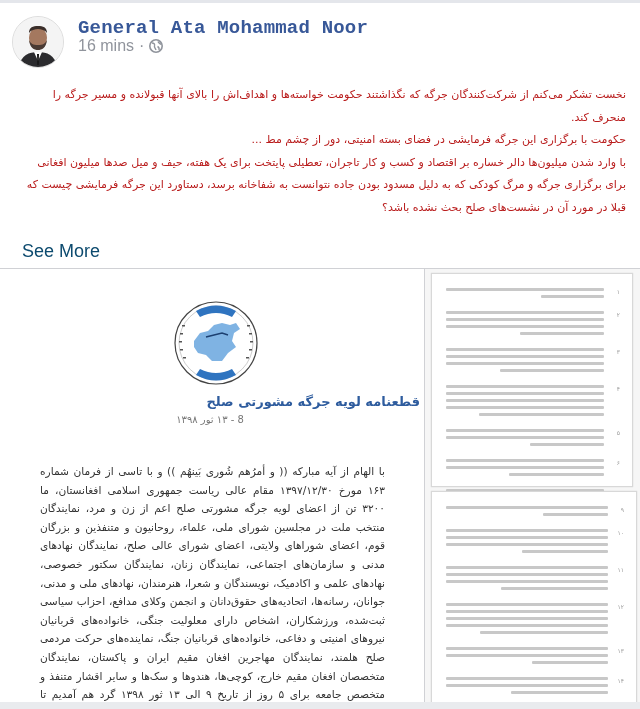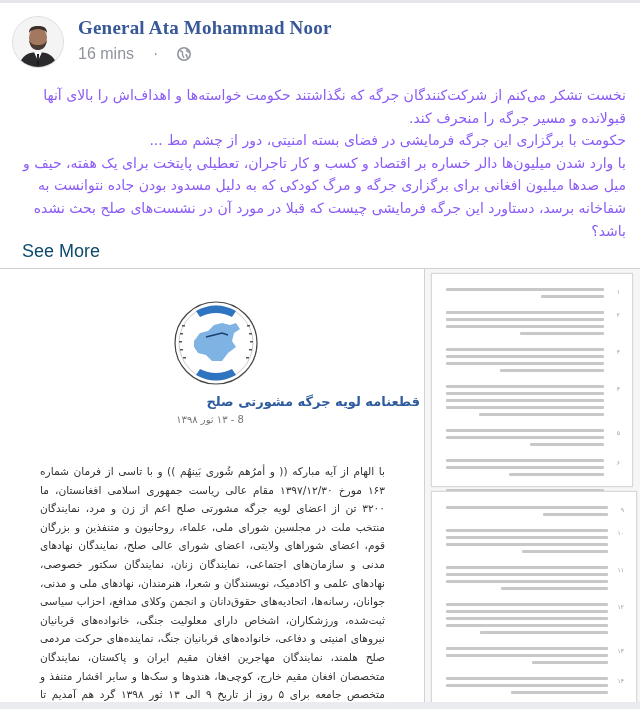--- a/index.html
+++ b/index.html
@@ -1,22 +1,22 @@
 <!DOCTYPE html>
 <html><head>
 <meta charset="utf-8">
 <style>
   html, body { margin:0; padding:0; }
   body { width:640px; height:709px; overflow:hidden; background:#fff; font-family:"DejaVu Sans", sans-serif; position:relative; }
   .topline { position:absolute; left:0; top:0; width:640px; height:3px; background:#e4e6eb; }
   .avatar { position:absolute; left:12px; top:16px; width:50px; height:50px; border-radius:50%; overflow:hidden; border:1px solid #ddd; background:#f2f2f2; }
-  .author { position:absolute; left:78px; top:17px; font-family:Liberation Serif, serif; font-weight:bold; font-size:19px; color:#385898; letter-spacing:0.2px; }
-  .meta { position:absolute; left:78px; top:45px; font-family:"Liberation Sans", sans-serif; font-size:16px; color:#90949c; display:flex; align-items:center; gap:19px; }
+  .author { position:absolute; left:78px; top:17px; font-family:Liberation Mono, monospace; font-weight:bold; font-size:19px; color:#385898; letter-spacing:0.2px; }
+  .meta { position:absolute; left:78px; top:37px; font-family:"Liberation Sans", sans-serif; font-size:16px; color:#90949c; display:flex; align-items:center; gap:5px; }
   .globe { display:inline-block; width:14px; height:14px; }
-  .post { position:absolute; left:16px; right:14px; top:84px; direction:rtl; font-family:"DejaVu Sans", sans-serif; font-size:14px; line-height:22.6px; color:#8b5cf6; }
+  .post { position:absolute; left:16px; right:14px; top:84px; direction:rtl; font-family:"DejaVu Sans", sans-serif; font-size:11px; line-height:22.6px; color:#b91c1c; }
   .post p { margin:0; }
   .see-more { position:absolute; left:22px; top:241px; font-family:"Liberation Sans", sans-serif; font-size:18px; color:#0c4a6e; }
   .divider { position:absolute; left:0; top:268px; width:640px; height:1px; background:#d0d1d5; }
   .panel-left { position:absolute; left:0; top:269px; width:420px; height:440px; background:#fff; overflow:hidden; }
   .panel-right { position:absolute; left:424px; top:269px; width:216px; height:440px; background:#f6f6f6; border-left:1px solid #d0d1d5; overflow:hidden; }
   .logo { position:absolute; left:166px; top:26px; width:100px; height:96px; }
   .doc-title { position:absolute; left:0; width:420px; top:125px; text-align:right; direction:rtl; font-family:"DejaVu Sans", sans-serif; font-weight:bold; font-size:13px; color:#2e5c9e; }
   .doc-date { position:absolute; left:0; width:420px; top:145px; text-align:center; direction:rtl; font-size:10px; color:#777; }
   .doc-basmala { position:absolute; left:0; width:420px; top:167px; text-align:center; direction:rtl; font-weight:bold; font-size:12px; color:#2e5c9e; }
   .doc-body { position:absolute; left:40px; width:345px; top:193px; direction:rtl; text-align:justify; font-size:10.6px; line-height:18.6px; color:#333; filter:blur(0.35px); }

